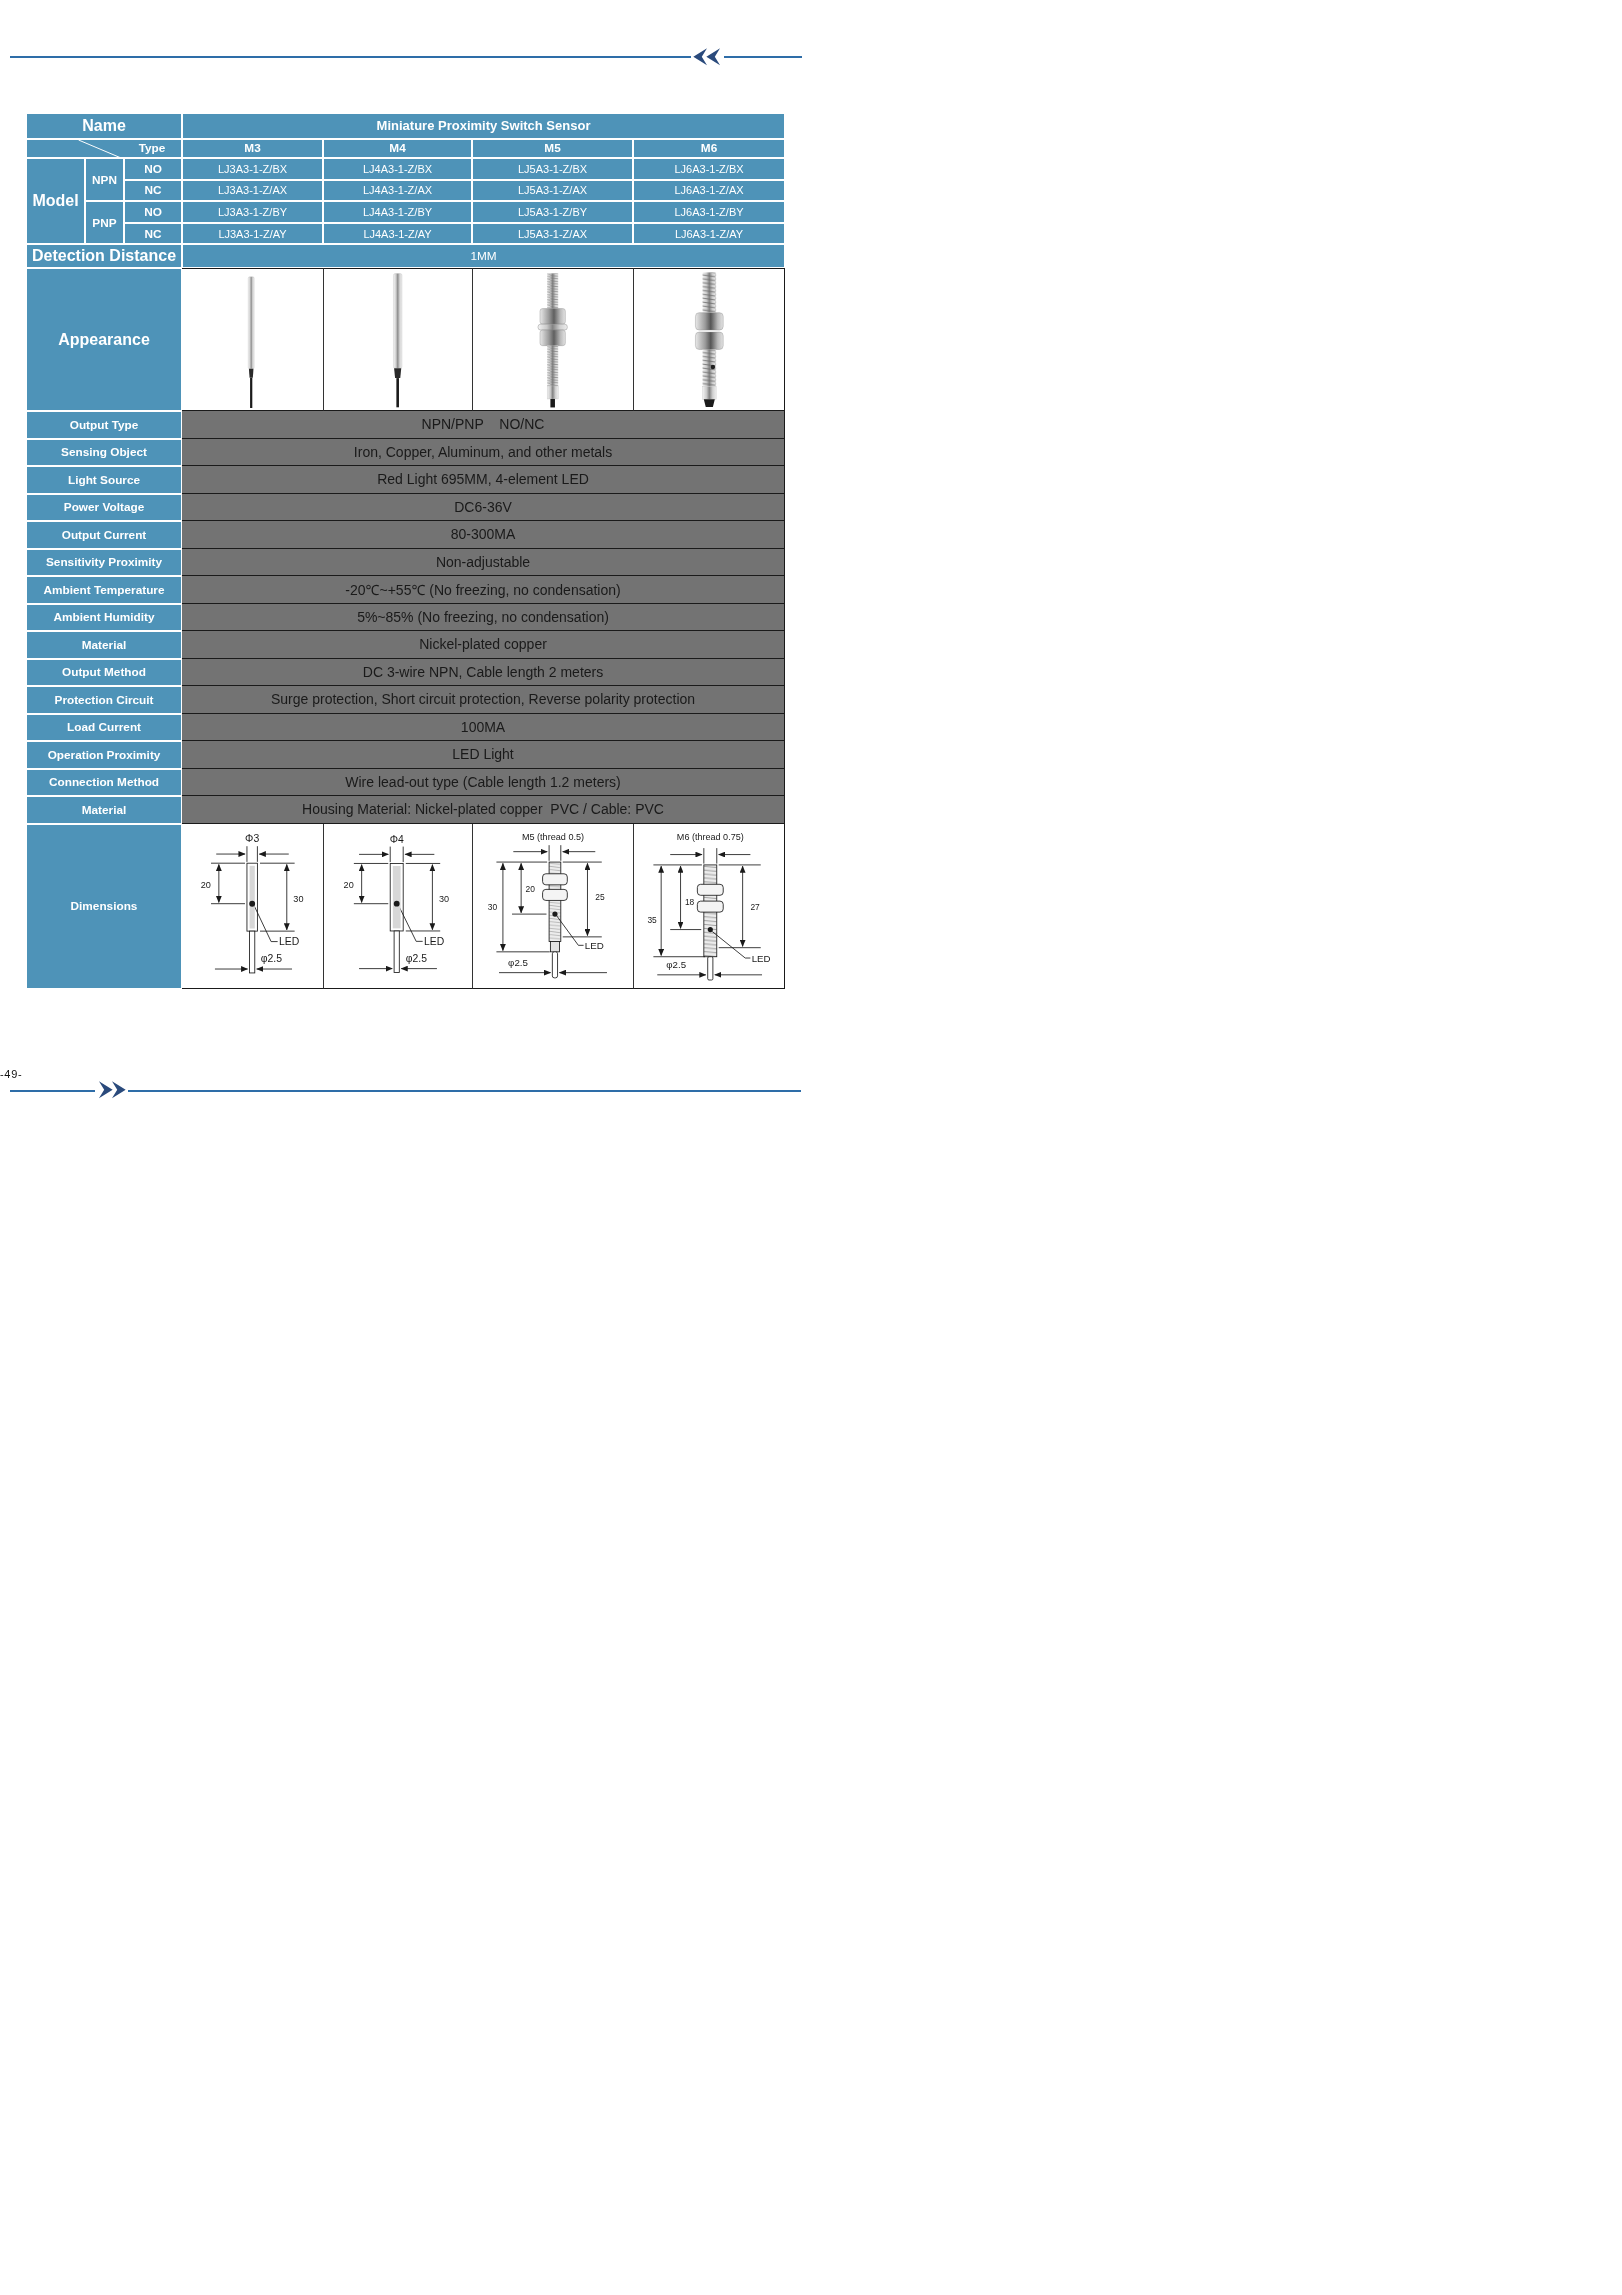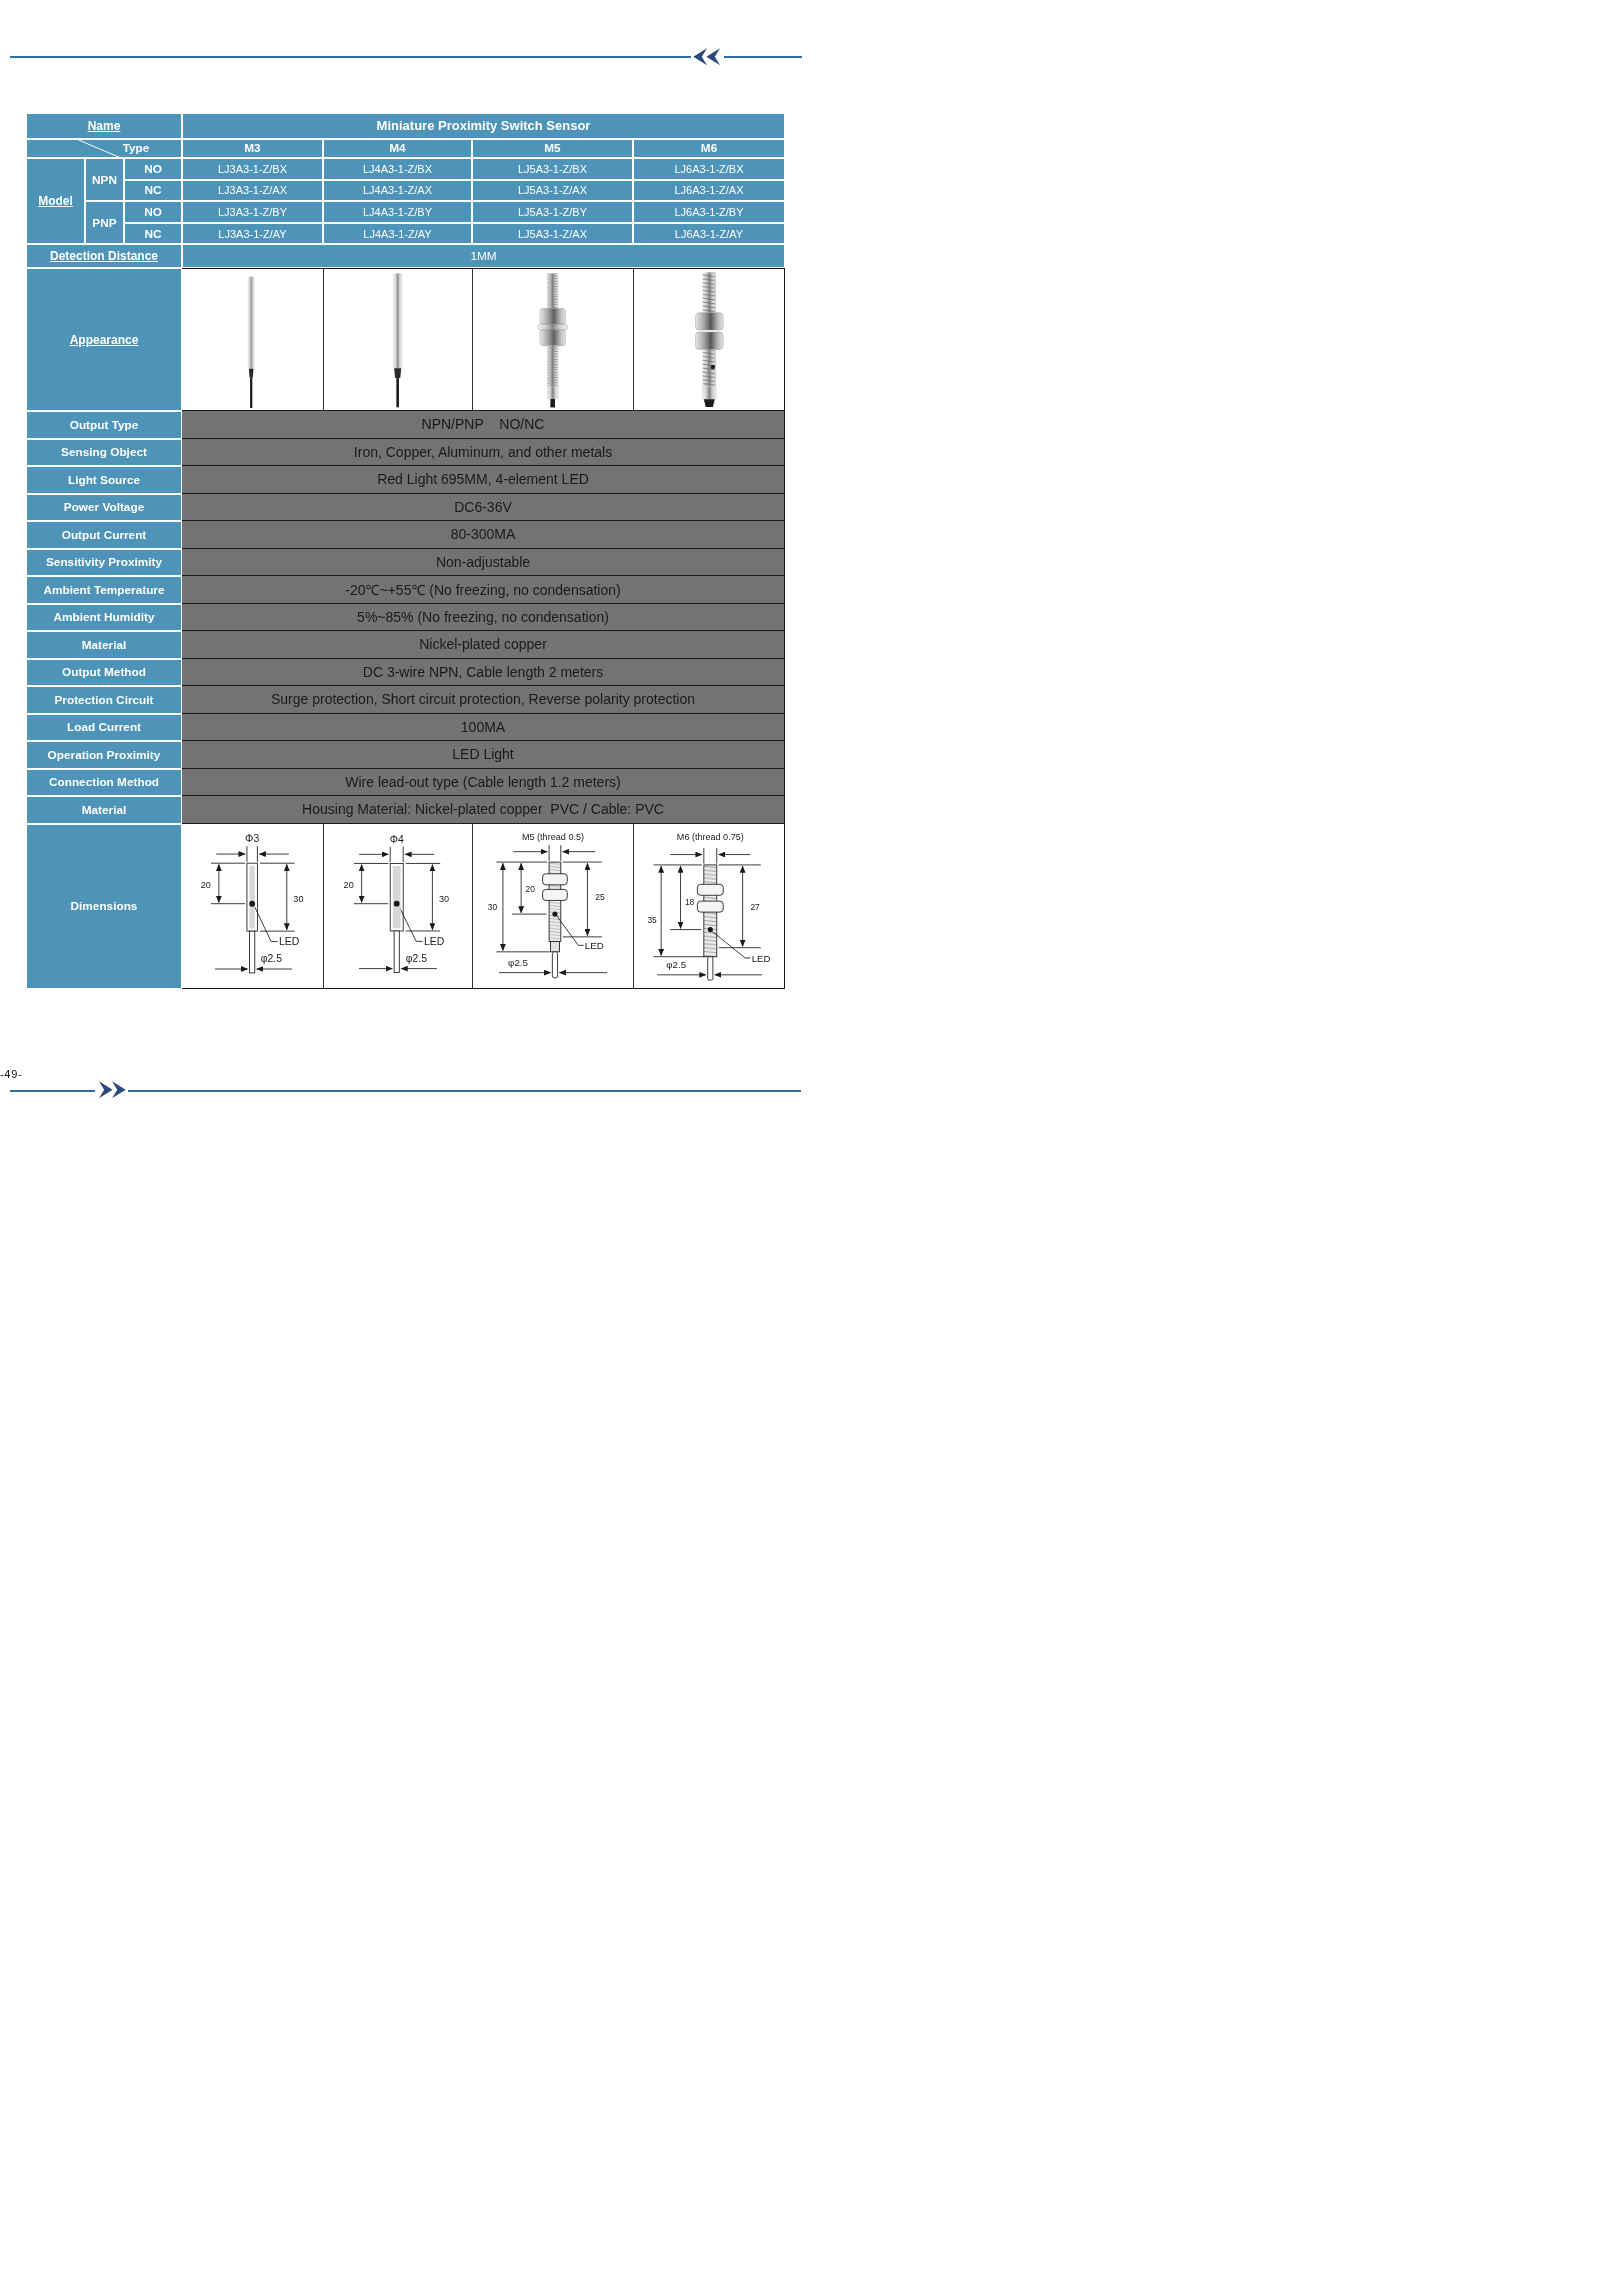--- a/index.html
+++ b/index.html
@@ -16,33 +16,33 @@
 
   
   table.spec{position:absolute;left:26px;top:113px;width:759px;
              border-collapse:separate;border-spacing:0;table-layout:fixed;}
   td{padding:0;margin:0;text-align:center;vertical-align:middle;overflow:hidden;}
 
   
   .hc{background:#4E93B8;color:#fff;border:0.7px solid #fff;font-weight:700;}
   .bv{background:#4E93B8;color:#fff;border:0.7px solid #fff;font-weight:400;font-size:11px;}
 
-  .f20{font-size:13px;} .f19{font-size:12px;text-decoration:underline;} .f18{font-size:11.8px;}
+  .f20{font-size:13px;} .f19{font-size:16px;} .f18{font-size:11.8px;}
 
   
   .wv{background:#737373;color:#1a1a1a;border-bottom:1.3px solid #1a1a1a;font-size:14px;}
   .re{border-right:1.3px solid #1a1a1a;}
   .pic{background:#fff;border-top:1.3px solid #1a1a1a;border-bottom:1.3px solid #1a1a1a;}
   .pic2{border-left:0.7px solid #333;}
   .dimc{background:#fff;border-bottom:1.3px solid #1a1a1a;}
   .dim2{border-left:0.7px solid #333;}
 
   .typecell{position:relative;}
   .typecell svg{position:absolute;left:0;top:0;}
-  .typecell .tlabel{position:absolute;right:16px;top:0;width:58px;height:100%;
+  .typecell .tlabel{position:absolute;right:0;top:0;width:58px;height:100%;
                     display:flex;align-items:center;justify-content:center;}
   .dimsvg text{font-family:"Liberation Sans",sans-serif;fill:#1a1a1a;}
 </style>
 </head>
 <body>
 
 <div class="page">
 
   <div class="rule" style="left:9.8px;top:56px;width:681px;"></div>
   <svg class="chev" style="left:692px;top:47px;" width="30" height="19.6" viewBox="0 0 46 30">

